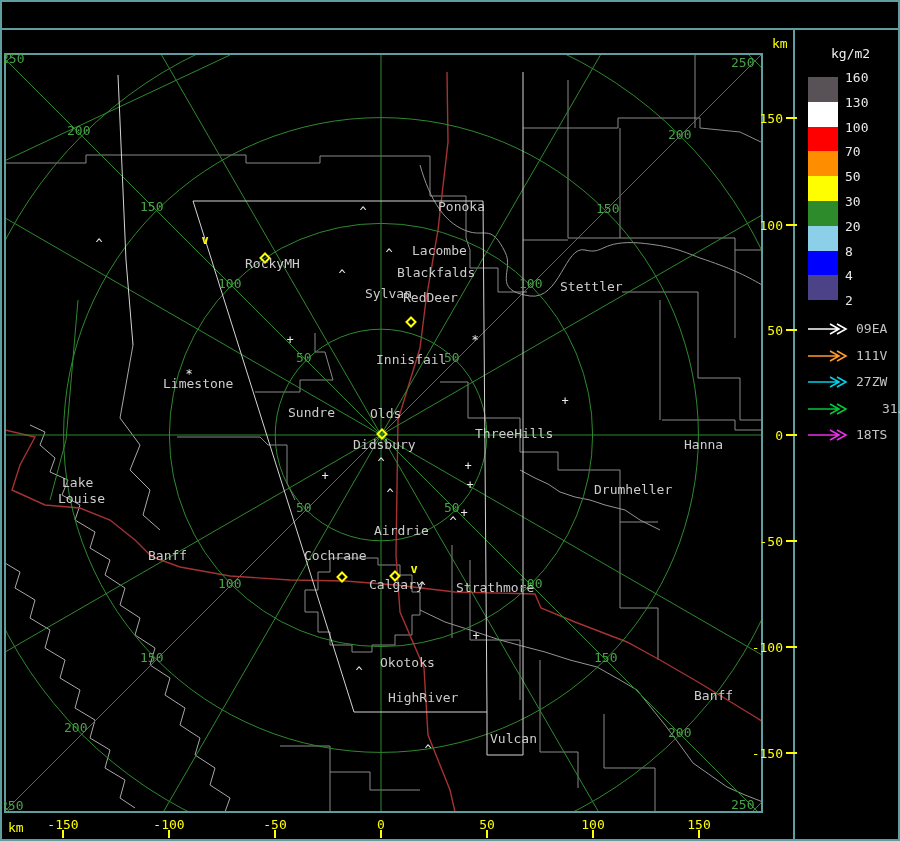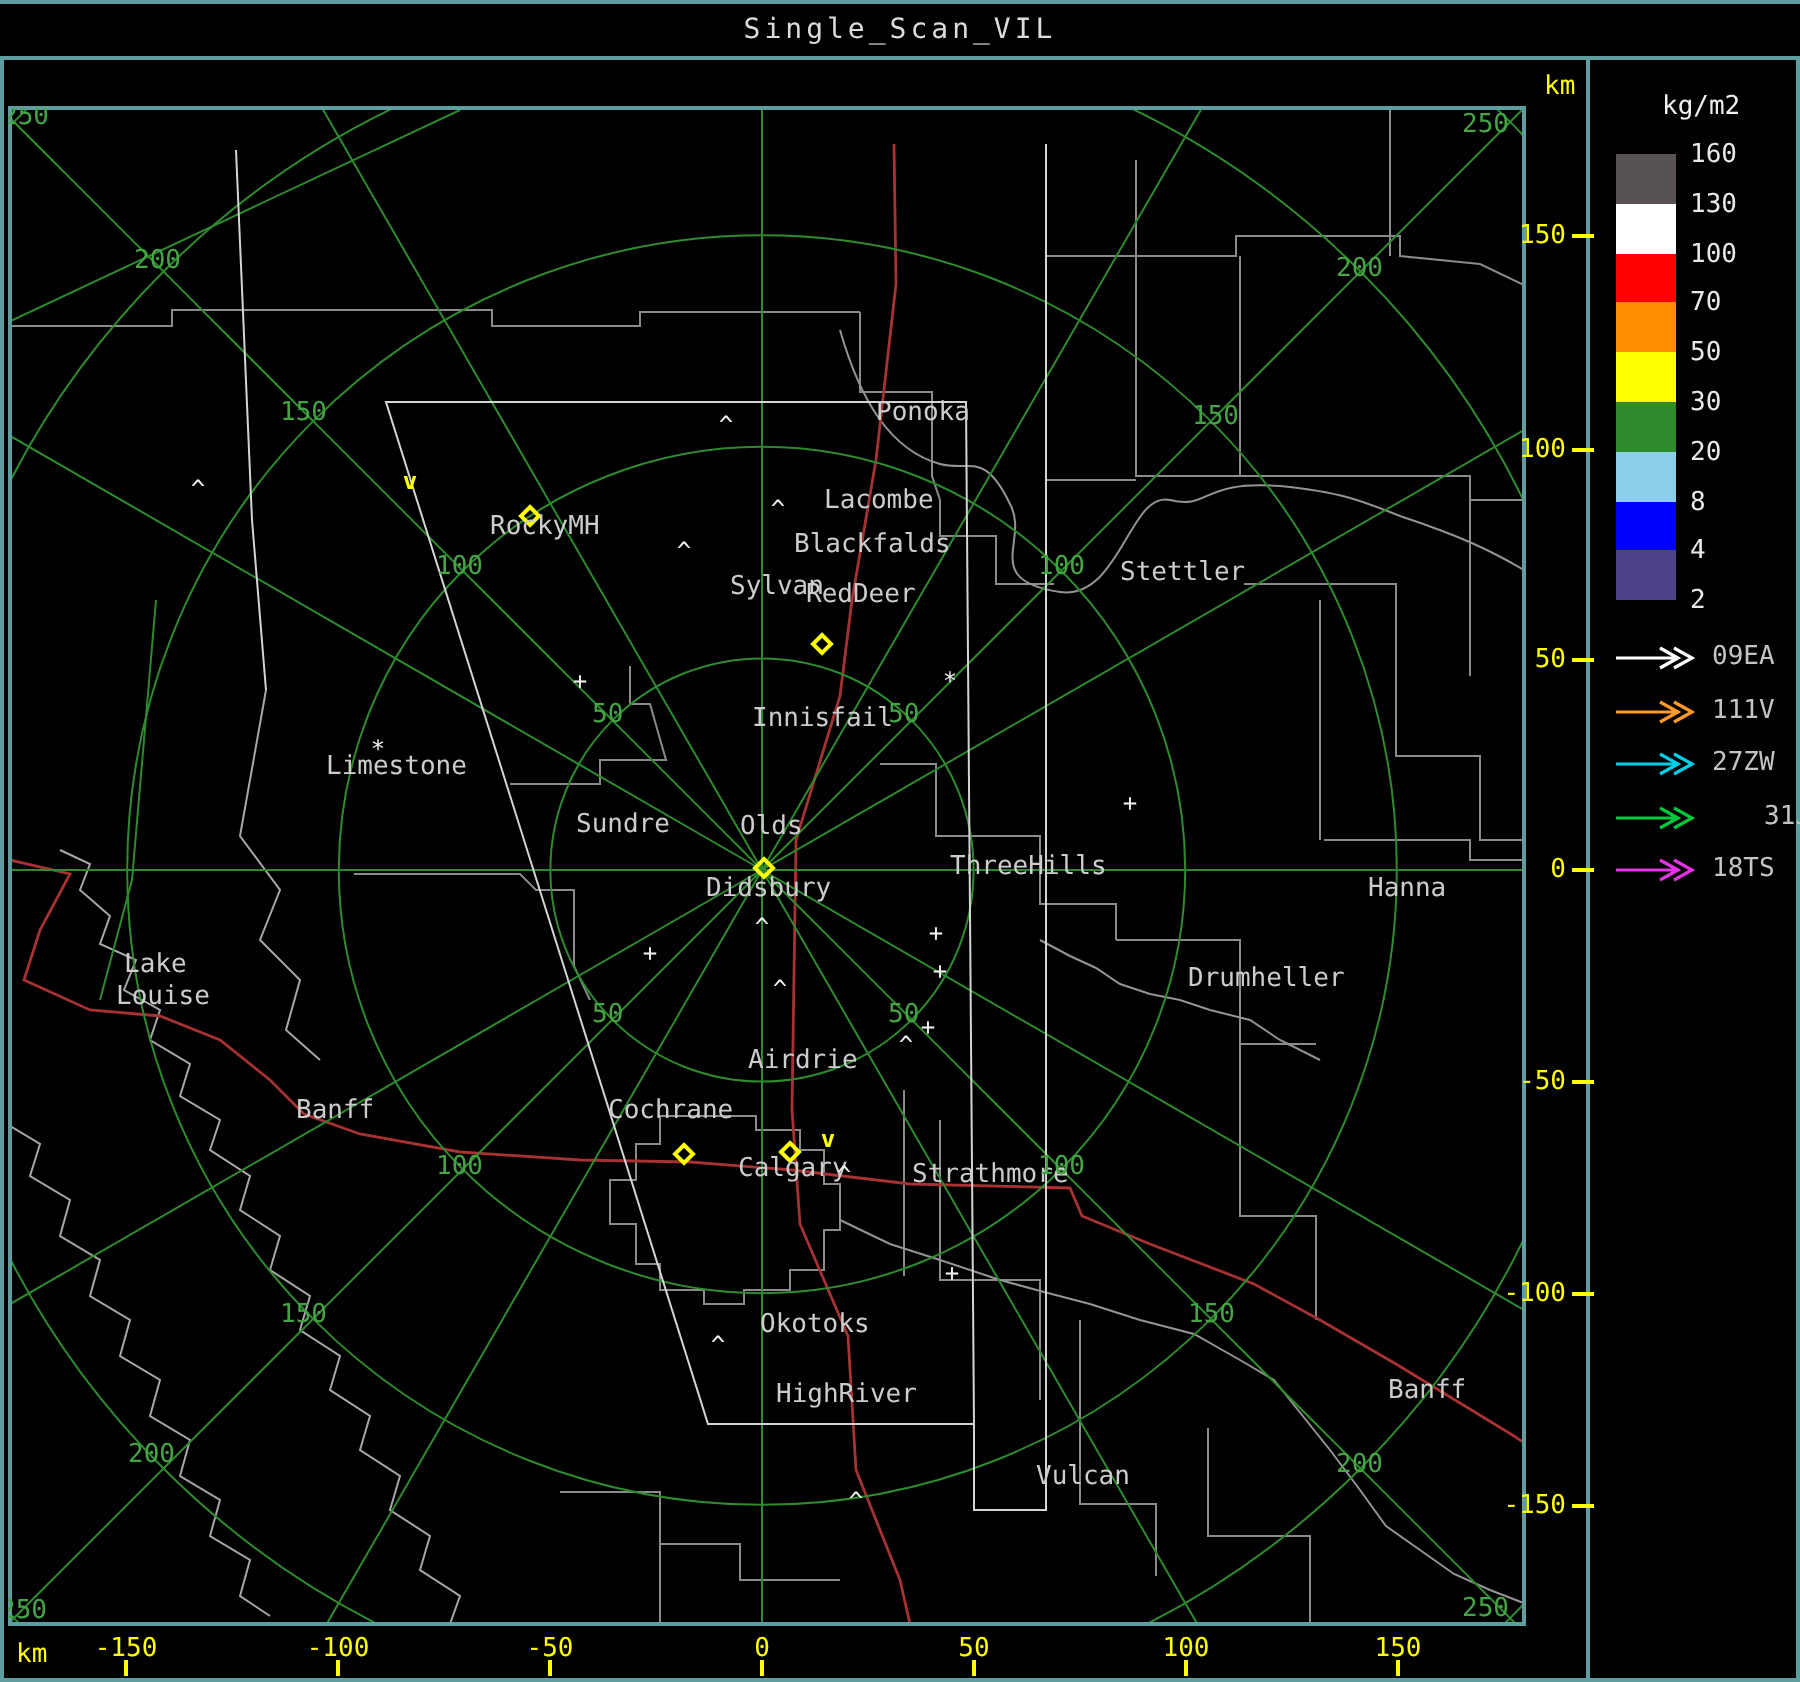--- a/index.html
+++ b/index.html
@@ -31,21 +31,20 @@
 </head>
 <body>
 
 <div id="screen">
 
   <div class="teal" style="left:0;top:0;width:900px;height:2px"></div>
   <div class="teal" style="left:0;top:0;width:2px;height:841px"></div>
   <div class="teal" style="left:898px;top:0;width:2px;height:841px"></div>
   <div class="teal" style="left:0;top:839px;width:900px;height:2px"></div>
 
-  <div id="titlebar">Single_Scan_VIL</div>
   <div class="teal" style="left:0;top:28px;width:900px;height:2px"></div>
 
   <div id="km-topright">km</div>
 
   <div class="teal" style="left:4px;top:53px;width:759px;height:2px"></div>
   <div class="teal" style="left:4px;top:53px;width:2px;height:760px"></div>
   <div class="teal" style="left:761px;top:53px;width:2px;height:760px"></div>
   <div class="teal" style="left:4px;top:811px;width:759px;height:2px"></div>
   <div class="teal" style="left:793px;top:29px;width:2px;height:812px"></div>
 
@@ -166,21 +165,21 @@
       <div class="lbl city" style="left: 549px; top: 429px; padding-left: 41px;">Drumheller</div>
       <div class="lbl city" style="left: 58px; top: 422px;">Lake</div>
       <div class="lbl city" style="left: 54px; top: 438px;">Louise</div>
       <div class="lbl city" style="left: 144px; top: 495px;">Banff</div>
       <div class="lbl city" style="left: 370px; top: 470px;">Airdrie</div>
       <div class="lbl city" style="left: 300px; top: 495px;">Cochrane</div>
       <div class="lbl city" style="left: 365px; top: 524px;">Calgary</div>
       <div class="lbl city" style="left: 452px; top: 527px;">Strathmore</div>
       <div class="lbl city" style="left: 376px; top: 602px;">Okotoks</div>
       <div class="lbl city" style="left: 384px; top: 637px;">HighRiver</div>
-      <div class="lbl city" style="left: 514px; top: 678px; text-align: center;">Vulcan</div>
+      <div class="lbl city" style="left: 486px; top: 678px; text-align: center;">Vulcan</div>
       <div class="lbl city" style="left: 690px; top: 635px;">Banff</div>
       <div class="lbl ringlab" style="left: 292px; top: 297px;">50</div>
       <div class="lbl ringlab" style="left: 440px; top: 297px;">50</div>
       <div class="lbl ringlab" style="left: 292px; top: 447px;">50</div>
       <div class="lbl ringlab" style="left: 440px; top: 447px;">50</div>
       <div class="lbl ringlab" style="left: 214px; top: 223px;">100</div>
       <div class="lbl ringlab" style="left: 515px; top: 223px;">100</div>
       <div class="lbl ringlab" style="left: 214px; top: 523px;">100</div>
       <div class="lbl ringlab" style="left: 515px; top: 523px;">100</div>
       <div class="lbl ringlab" style="left: 136px; top: 146px;">150</div>

